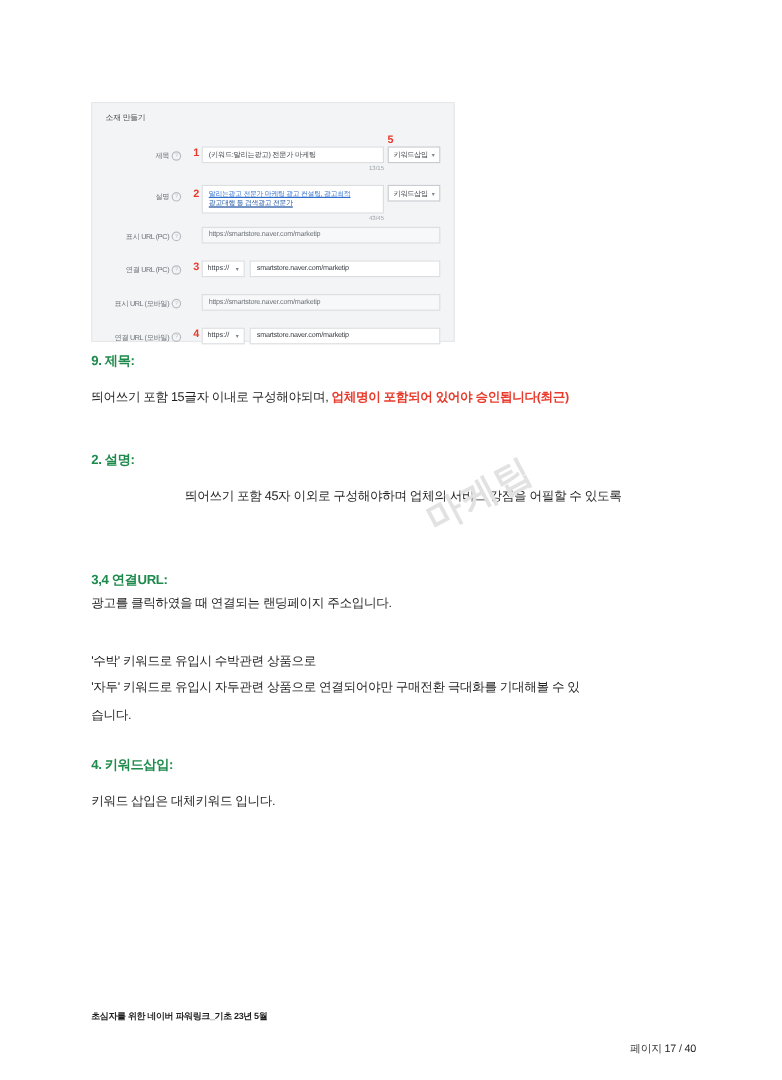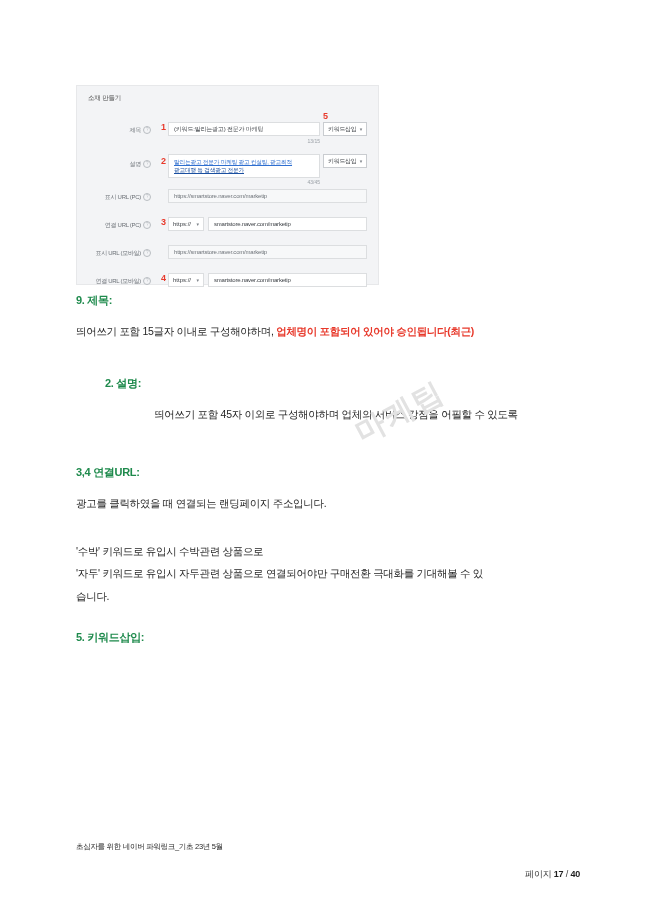--- a/index.html
+++ b/index.html
@@ -168,33 +168,33 @@
     letter-spacing: 2px;
     user-select: none;
   }
 
   
   .footer-left {
     position: absolute;
     left: 76px;
     top: 842px;
     font-size: 7.5px;
-    font-weight: normal;
+    font-weight: bold;
     color: #1f1f1f;
     letter-spacing: -0.3px;
   }
   .footer-right {
     position: absolute;
     right: 72px;
     top: 868px;
     font-size: 9px;
     color: #3a3a3a;
     letter-spacing: -0.2px;
   }
-  .footer-right b { font-weight: bold; color: #1f1f1f; text-align: center; }
+  .footer-right b { font-weight: normal; color: #1f1f1f; text-align: center; }
 </style>
 </head>
 <body>
 
 <div class="page">
 
   <div class="screenshot">
 
     <div class="ss-title">소재 만들기</div>
 
@@ -252,33 +252,34 @@
     <div class="num-badge" style="left:84px; top:187px;">4</div>
     <div class="proto" style="left:91px; top:187px; width:36px; height:14px;">
       <span>https://</span>
       <span class="caret">▾</span>
     </div>
     <div class="ss-input" style="left:131px; top:187px; width:159px; height:14px;">smartstore.naver.com/marketip</div>
   </div>
 
   <div class="heading" style="left:76px; top:293px;">9. 제목:</div>
   <div class="para" style="left:76px; top:320px; width:520px;">
-    <span>띄어쓰기 포함 15글자 이내로 구성해야하며, </span><span class="emph-red">업체명이 포함되어 있어야 승인됩니다(최근)</span>
+    <span>띄어쓰기 포함 15글자 이내로 구성해야되며, </span><span class="emph-red">업체명이 포함되어 있어야 승인됩니다(최근)</span>
   </div>
 
-  <div class="heading" style="left:76px; top:376px;margin-left:29px;">2. 설명:</div>
+  <div class="heading" style="left:76px; top:376px;">2. 설명:</div>
   <div class="para" style="left:76px; top:403px; width:520px;text-align:center;">띄어쓰기 포함 45자 이외로 구성해야하며 업체의 서비스 강점을 어필할 수 있도록</div>
 
-  <div class="heading" style="left:76px; top:465px;">3,4 연결URL:</div>
+  <div class="heading" style="left:76px; top:476px;">3,4 연결URL:</div>
   <div class="para" style="left:76px; top:540px; width:520px;">'수박' 키워드로 유입시 수박관련 상품으로</div>
   <div class="para" style="left:76px; top:492px; width:520px;">광고를 클릭하였을 때 연결되는 랜딩페이지 주소입니다.</div>
   <div class="para" style="left:76px; top:585px; width:520px;">습니다.</div>
   <div class="para" style="left:76px; top:562px; width:530px;">'자두' 키워드로 유입시 자두관련 상품으로 연결되어야만 구매전환 극대화를 기대해볼 수 있</div>
 
-  <div class="heading" style="left:76px; top:630px;">5. 키워드삽입:</div>
+  <div class="heading" style="left:76px; top:630px;">4. 키워드삽입:</div>
+  <div class="para" style="left:76px; top:657px; width:520px;">키워드 삽입은 대체키워드 입니다.</div>
 
   <div class="watermark">마케팁</div>
 
   <div class="footer-left">초심자를 위한 네이버 파워링크_기초 23년 5월</div>
   <div class="footer-right">
     <span>페이지</span>
     <b>17</b>
     <span>/</span>
     <b>40</b>
   </div>

